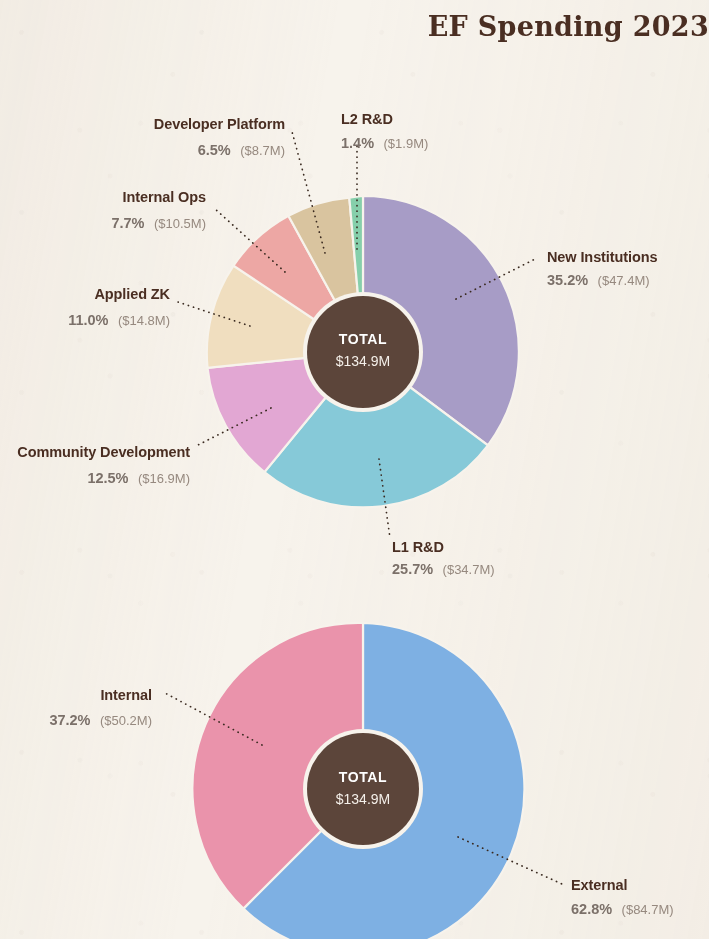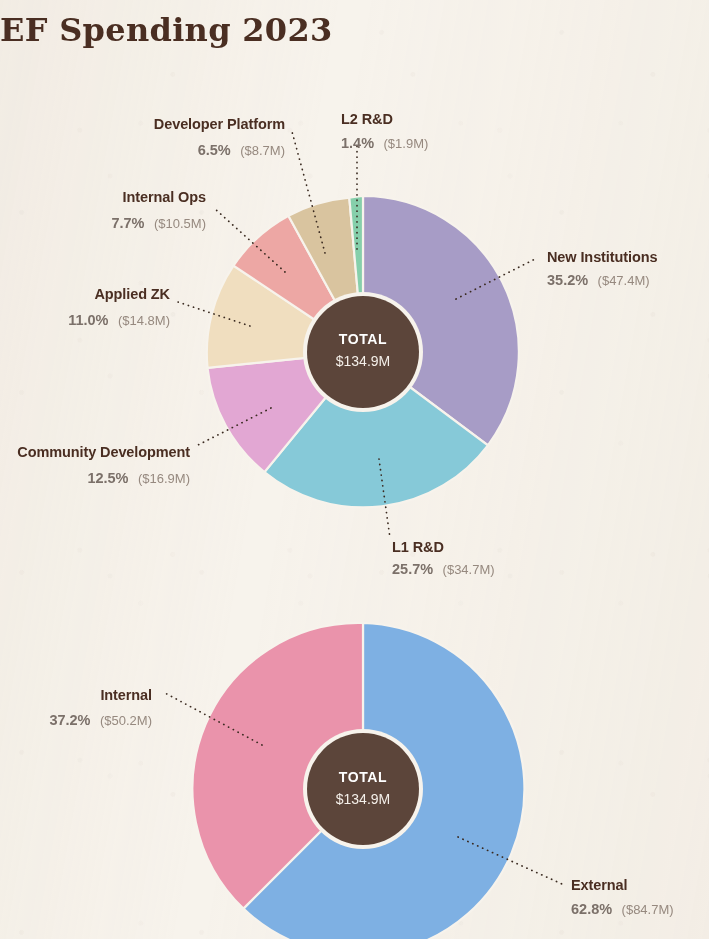--- a/index.html
+++ b/index.html
@@ -17,24 +17,24 @@
       radial-gradient(circle at 38% 62%, rgba(160,140,120,.045) 0 2px, transparent 3px),
       radial-gradient(circle at 72% 31%, rgba(160,140,120,.05) 0 2px, transparent 3px),
       radial-gradient(circle at 88% 77%, rgba(160,140,120,.04) 0 2px, transparent 3px),
       radial-gradient(circle at 55% 88%, rgba(160,140,120,.045) 0 2px, transparent 3px),
       linear-gradient(100deg, rgba(214,200,184,.18) 0%, rgba(255,253,249,0) 40%, rgba(214,200,184,.14) 100%);
     background-size:180px 180px,210px 210px,240px 240px,160px 160px,200px 200px,100% 100%;
     opacity:.9;
   }
   .title{
     position:absolute;left:0;right:0;top:11px;
-    text-align:left;
+    text-align:right;
     font-family:"DejaVu Serif","Liberation Serif",serif;
     font-weight:700;
-    font-size:32px;
+    font-size:27px;
     letter-spacing:.3px;
     color:#4a2e22;
   }
   svg.chart{position:absolute;left:0;top:0;width:709px;height:939px;overflow:visible;}
 
   .lbl-name{
     font-family:"Liberation Sans",sans-serif;
     font-weight:700;font-size:14.5px;fill:#4a2e22;letter-spacing:-.1px;
   }
   .lbl-pct{

